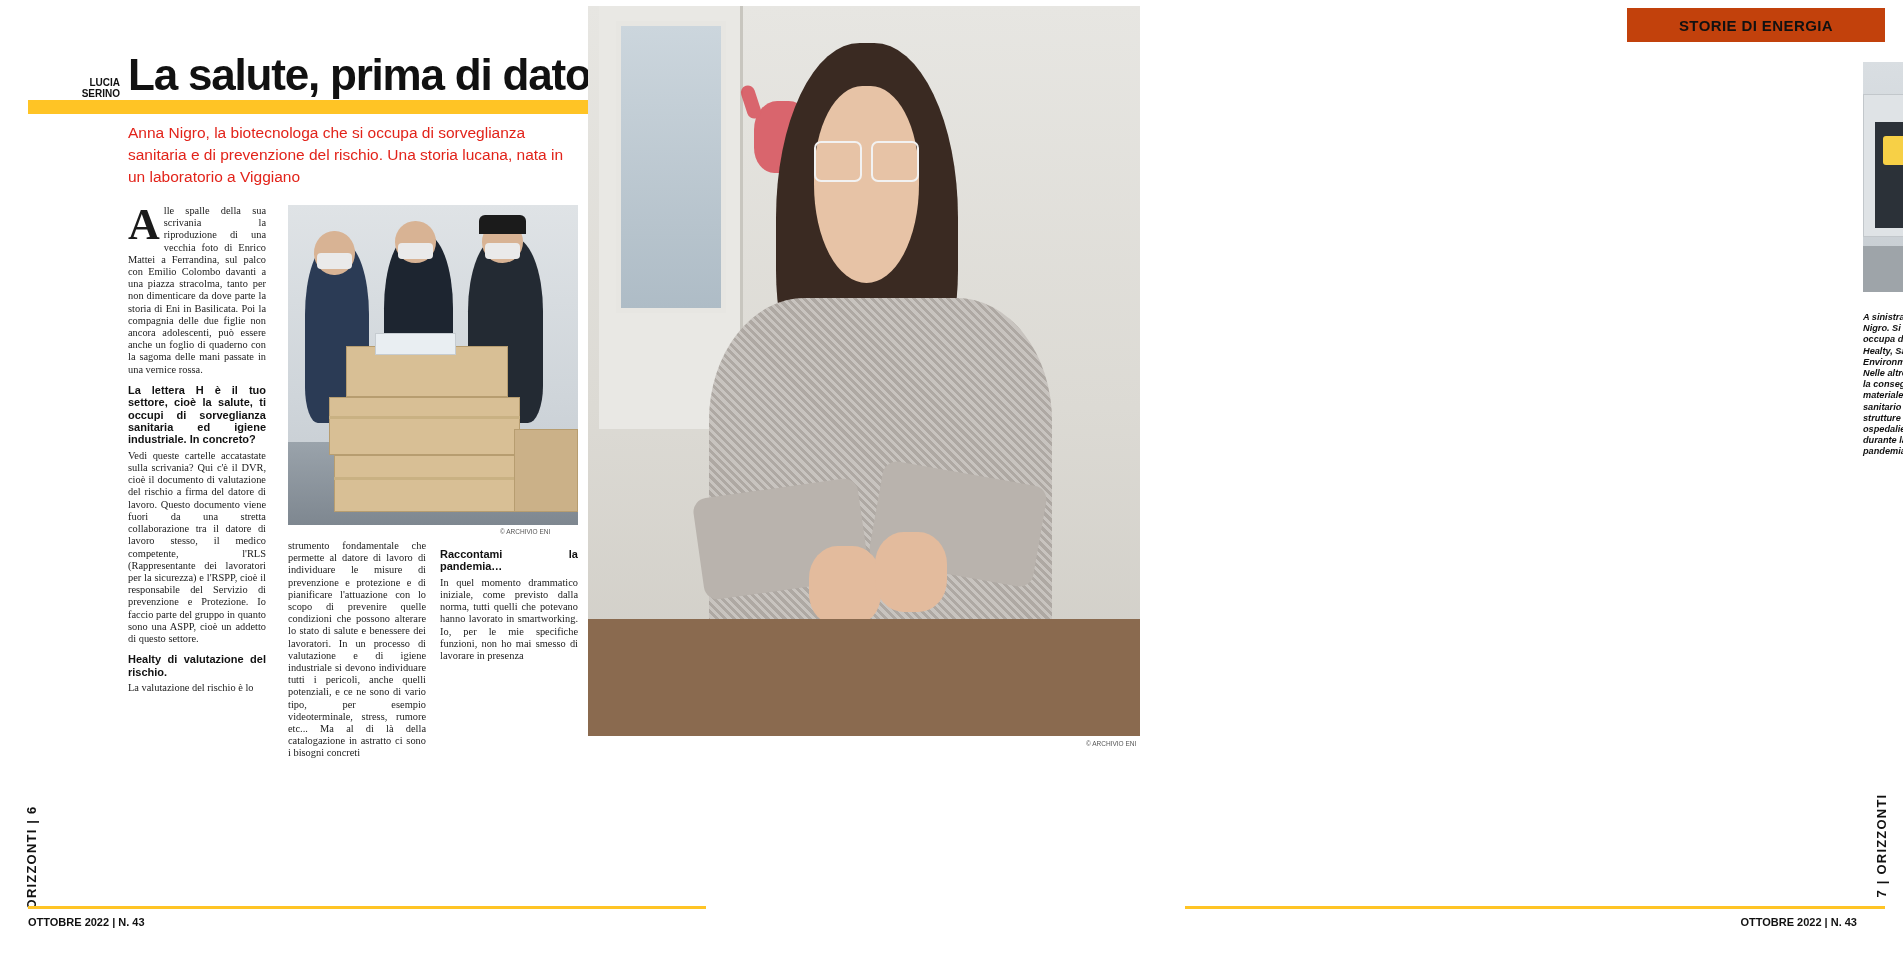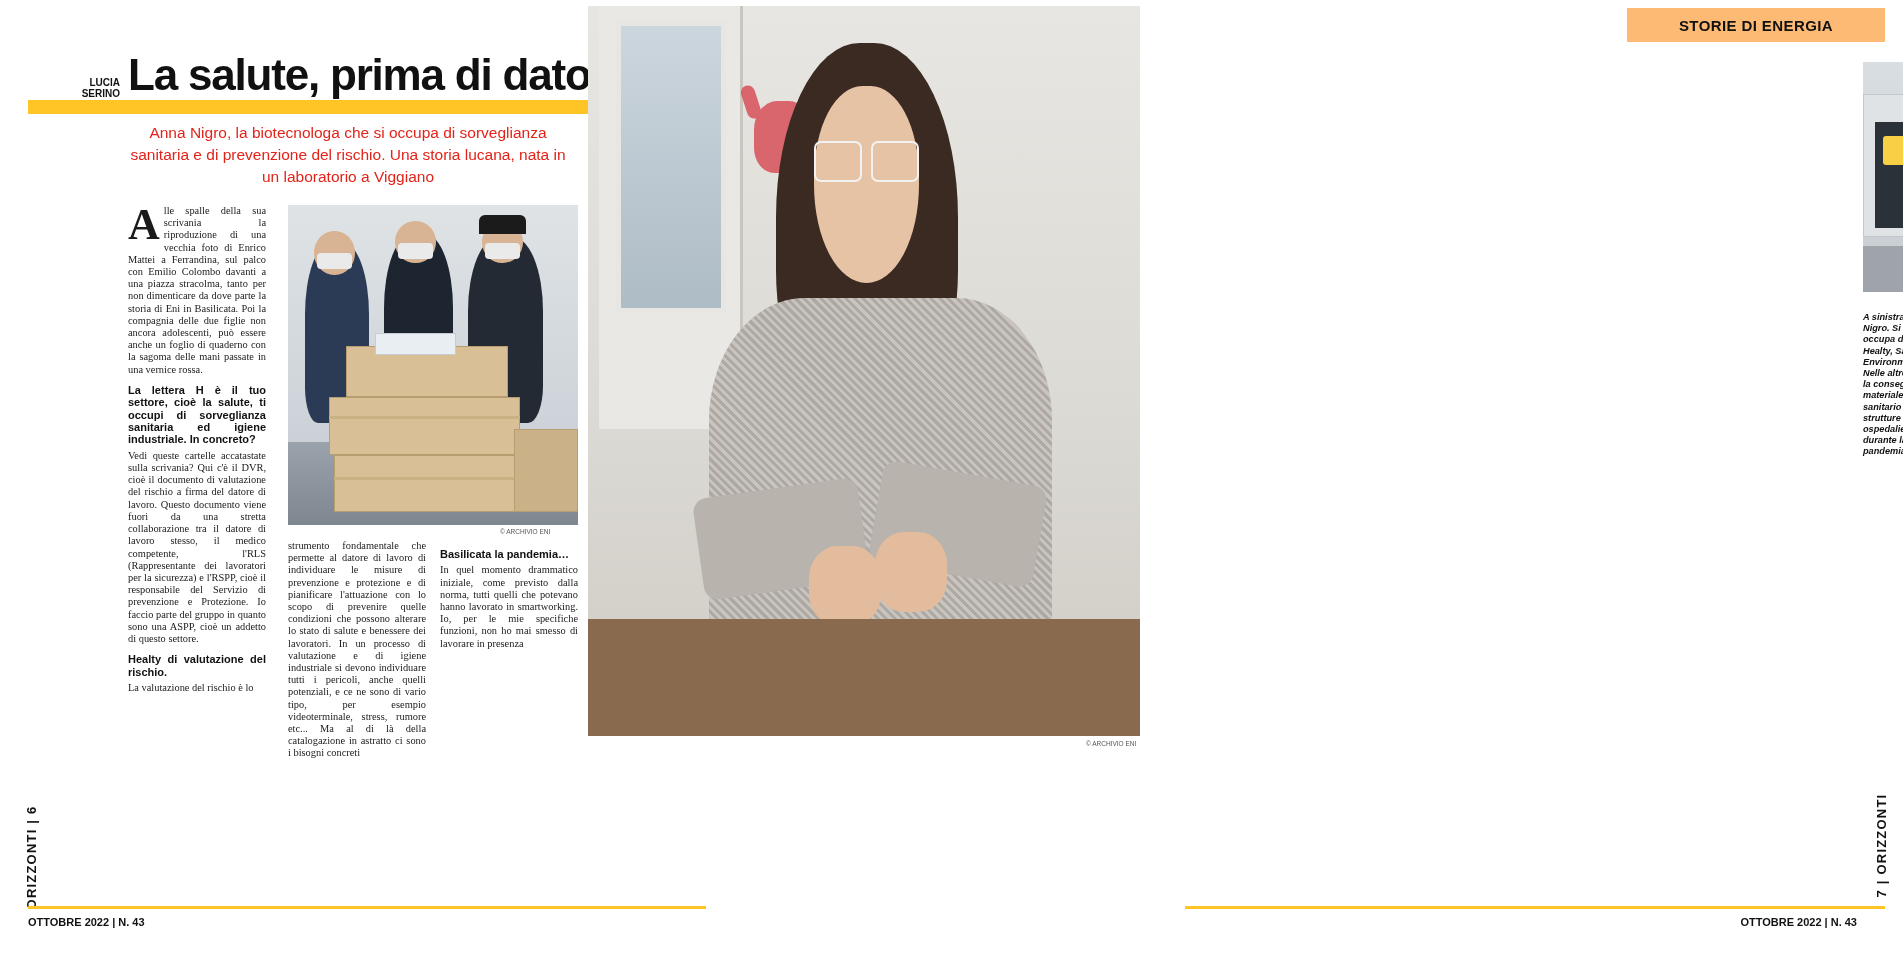--- a/index.html
+++ b/index.html
@@ -43,21 +43,21 @@
   }
   .headline {
     position:absolute; left:128px; top:52px; width:560px;
     font-family:"Liberation Sans", sans-serif;
     font-weight:bold; font-size:44px; line-height:46px; color:#111;
     letter-spacing:-1.2px;
   }
   .standfirst {
     position:absolute; left:128px; top:122px; width:440px;
     font-family:"Liberation Sans", sans-serif;
-    font-size:15.5px; line-height:22px; color:#E2231A; font-weight:500;text-align:center;
+    font-size:15.5px; line-height:22px; color:#E2231A; font-weight:500;
   }
 
   
   .lcol { position:absolute; font-size:10.4px; line-height:12.2px; color:#1a1a1a; text-align:justify; }
   .lcol p { margin:0 0 6px 0; }
   .lcol h4 {
     margin:8px 0 4px 0;
     font-family:"Liberation Sans", sans-serif;
     font-weight:bold; font-size:11px; line-height:12.4px; color:#111;
   }
@@ -97,21 +97,21 @@
     position:absolute; left:588px; top:6px; width:552px; height:730px;
     overflow:hidden; background:#b9c2cb;
   }
   .credit-center {
     position:absolute; left:1086px; top:740px;
     font-family:"Liberation Sans", sans-serif; font-size:6.5px; color:#555;
   }
 
   
   .kicker-bar {
-    position:absolute; right:18px; top:8px; width:258px; height:34px; background:#fdba74;
+    position:absolute; right:18px; top:8px; width:258px; height:34px; background:#c2410c;
     display:flex; align-items:center; justify-content:center;
   }
   .kicker-bar span {
     font-family:"Liberation Sans", sans-serif; font-weight:bold; font-size:15px;
     letter-spacing:0.4px; color:#111;
   }
 
   .photo-right {
     position:absolute; left:1148px; top:62px; width:195px; height:230px;
     overflow:hidden; background:#b0b7bf;
@@ -221,21 +221,21 @@
       <p>Vedi queste cartelle accatastate sulla scrivania? Qui c'è il DVR, cioè il documento di valutazione del rischio a firma del datore di lavoro. Questo documento viene fuori da una stretta collaborazione tra il datore di lavoro stesso, il medico competente, l'RLS (Rappresentante dei lavoratori per la sicurezza) e l'RSPP, cioè il responsabile del Servizio di prevenzione e Protezione. Io faccio parte del gruppo in quanto sono una ASPP, cioè un addetto di questo settore.</p>
       <h4>Healty di valutazione del rischio.</h4>
       <p>La valutazione del rischio è lo</p>
     </div>
 
     <div class="lcol col2b">
       <p>strumento fondamentale che permette al datore di lavoro di individuare le misure di prevenzione e protezione e di pianificare l'attuazione con lo scopo di prevenire quelle condizioni che possono alterare lo stato di salute e benessere dei lavoratori. In un processo di valutazione e di igiene industriale si devono individuare tutti i pericoli, anche quelli potenziali, e ce ne sono di vario tipo, per esempio videoterminale, stress, rumore etc... Ma al di là della catalogazione in astratto ci sono i bisogni concreti</p>
     </div>
 
     <div class="lcol col3">
-      <h4>Basilicata la pandemia…</h4>
+      <h4>Raccontami la pandemia…</h4>
       <p>In quel momento drammatico iniziale, come previsto dalla norma, tutti quelli che potevano hanno lavorato in smartworking. Io, per le mie specifiche funzioni, non ho mai smesso di lavorare in presenza</p>
     </div>
 
     <div class="side-tab-left">
       <div class="vtext">ORIZZONTI | 6</div>
     </div>
 
     <div class="footer-rule-left"></div>
     <div class="footer-left">OTTOBRE 2022 | N. 43</div>
   </div>

